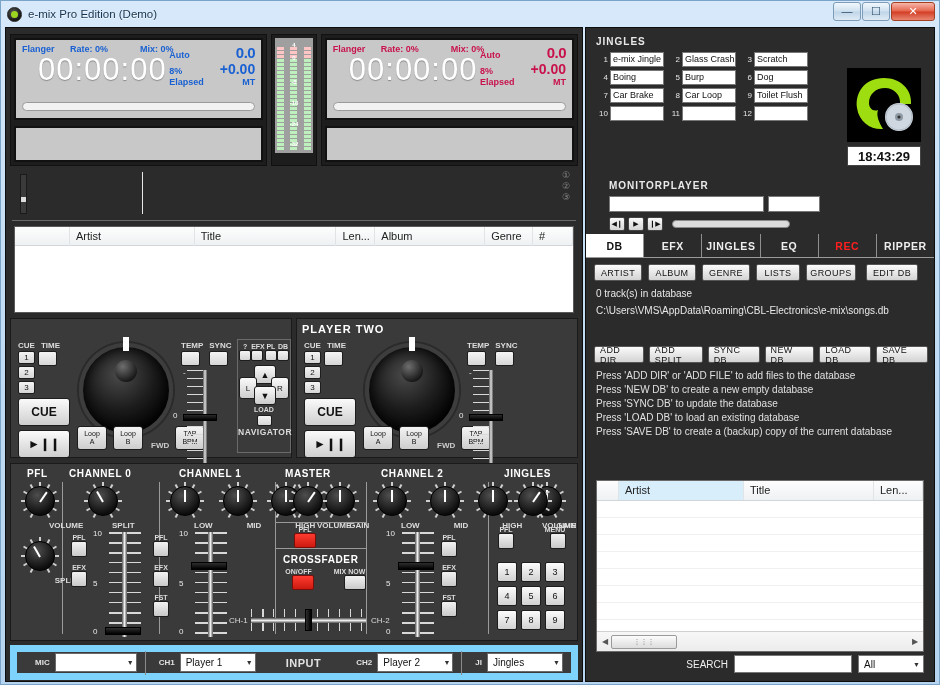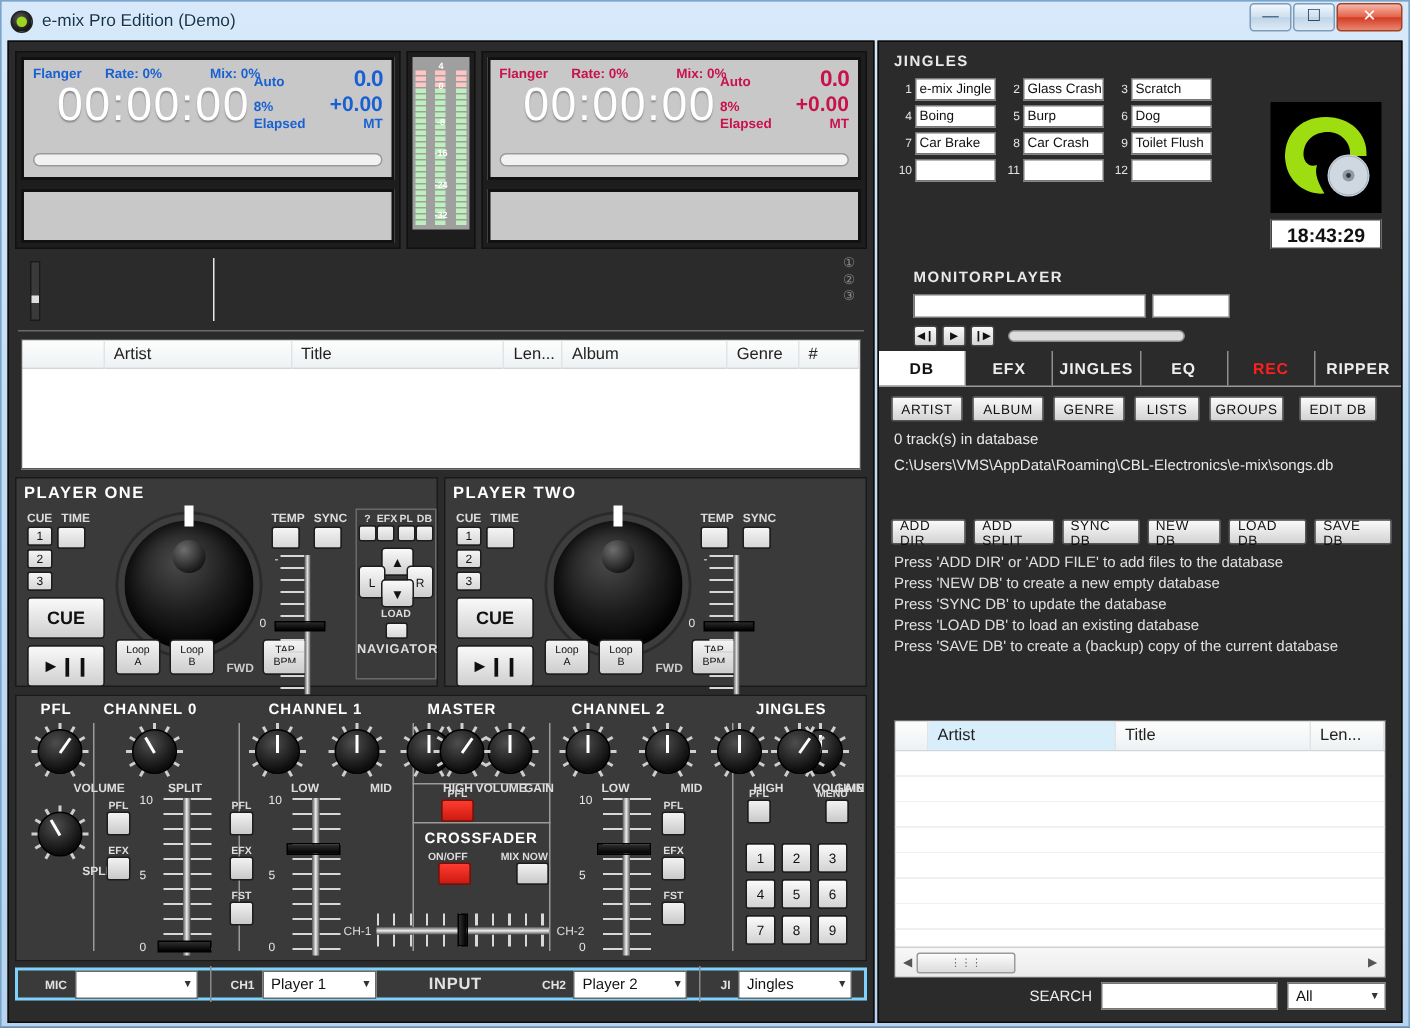--- a/index.html
+++ b/index.html
@@ -246,22 +246,22 @@
   .xf-knob{position:absolute;left:54px;top:0;width:7px;height:22px;
      background:linear-gradient(90deg,#2e2e2e,#000);border:1px solid #000;}
   .jgbtn{
     width:20px;height:20px;border:1px solid #1d1d1d;border-radius:2px;
     background:linear-gradient(180deg,#fbfbfb,#d2d2d2);
     display:flex;align-items:center;justify-content:center;font-size:9px;color:#111;
   }
   .vsep{position:absolute;width:1px;background:#9a9a9a;}
   
   .inputbar{
-    position:absolute;left:4px;bottom:14px;width:568px;height:22px;
-    background:#3a3a3a;border:2px solid #7dd3fc;
+    position:absolute;left:4px;bottom:1px;width:568px;height:35px;
+    background:#3a3a3a;border:7px solid #7dd3fc;
     display:flex;align-items:center;
   }
   .ib-lbl{font-size:8px;color:#e2e2e2;font-weight:bold;margin:0 5px;}
   .ib-sel{
     height:19px;border:1px solid #6a6a6a;background:#fff;
     font-size:10px;color:#111;display:flex;align-items:center;
     padding:0 2px 0 5px; justify-content:space-between;
   }
   .caret{font-size:7px;color:#333;}
   
@@ -543,21 +543,20 @@
           <div style="width:110px">Album</div>
           <div style="width:48px">Genre</div>
           <div style="width:40px">#</div>
         </div>
         <div class="pl-body"></div>
       </div>
 
       <div class="players">
 
         <div class="player">
-          <h4>PLAYER ONE</h4>
           <div class="pl-left">
             <div style="display:flex;gap:6px;">
               <div class="mini-lbl">CUE</div>
               <div class="mini-lbl">TIME</div>
             </div>
             <div class="cuebtns" style="margin-top:1px;">
               <div class="cuecol">
                 <div class="sqbtn">1</div>
                 <div class="sqbtn">2</div>
                 <div class="sqbtn">3</div>
@@ -1098,21 +1097,21 @@
           <div class="jcell">
               <span class="jnum">6</span>
               <div class="jinput">Dog</div>
             </div>
           <div class="jcell">
               <span class="jnum">7</span>
               <div class="jinput">Car Brake</div>
             </div>
           <div class="jcell">
               <span class="jnum">8</span>
-              <div class="jinput">Car Crash</div>
+              <div class="jinput">Car Loop</div>
             </div>
           <div class="jcell">
               <span class="jnum">9</span>
               <div class="jinput">Toilet Flush</div>
             </div>
           <div class="jcell">
               <span class="jnum">10</span>
               <div class="jinput"></div>
             </div>
           <div class="jcell">

